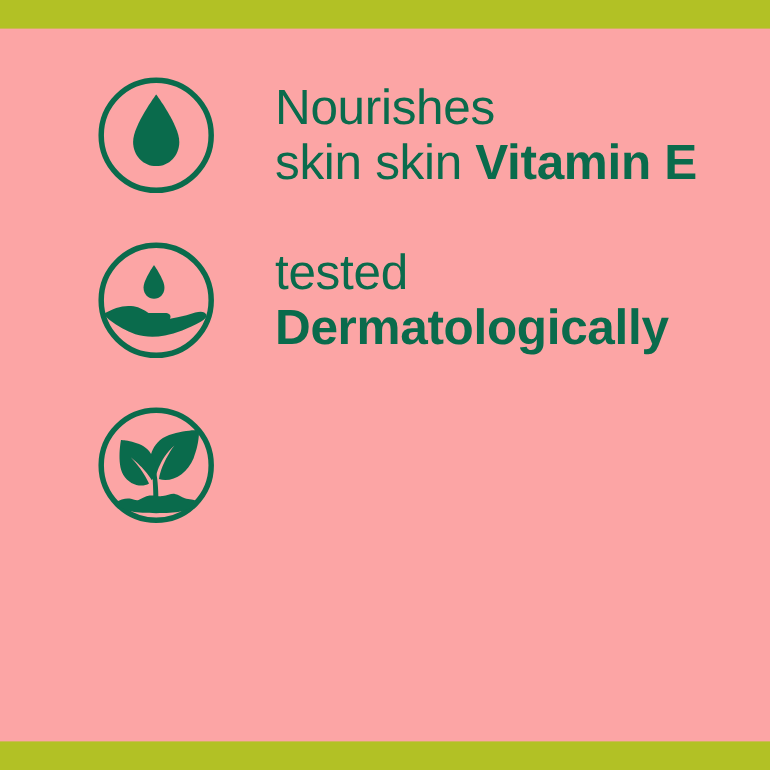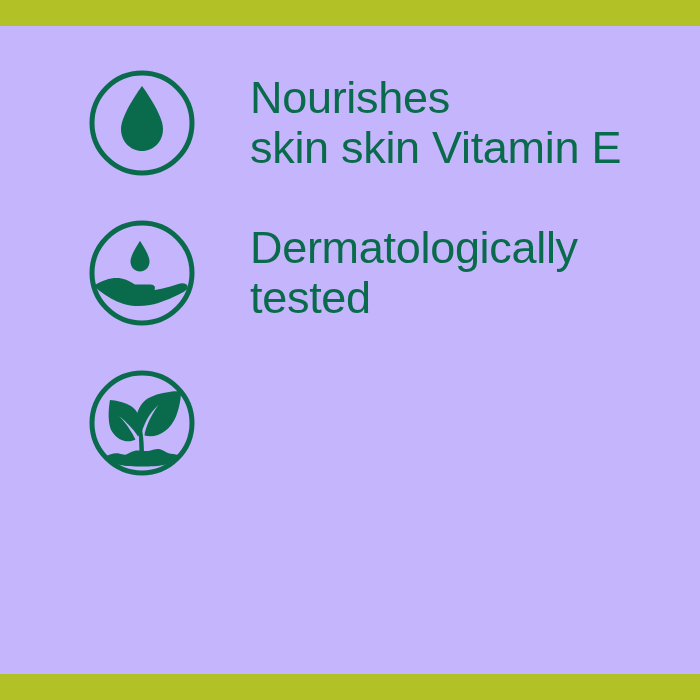--- a/index.html
+++ b/index.html
@@ -11,21 +11,21 @@
     width: 700px;
     height: 700px;
     font-family: "Liberation Sans", sans-serif;
     overflow: hidden;
     position: relative;
   }
   .page {
     position: relative;
     width: 700px;
     height: 700px;
-    background: #c4b5fd;
+    background: #fca5a5;
     box-sizing: border-box;
   }
   .band {
     position: absolute;
     left: 0;
     width: 700px;
     height: 26px;
     background: #b2c125;
   }
   .band-top { top: 0; }
@@ -68,21 +68,21 @@
   .feature-text {
     margin-left: 54px;
     color: #0a6b4c;
     font-size: 45px;
     line-height: 1.12;
     letter-spacing: -0.3px;
     font-weight: 400;
     white-space: nowrap;
   }
   .feature-text .ln { display: block; }
-  .feature-text .bold { font-weight: 400; }
+  .feature-text .bold { font-weight: 700; }
 
   
   .row-1 { margin-top: 2px; }
   .row-2 { margin-top: 0px; }
   .row-3 { margin-top: 0px; }
   .row-4 { margin-top: 0px; }
 </style>
 </head>
 <body>
 
@@ -107,22 +107,22 @@
 
     <div class="feature-row row-2">
       <div class="icon-wrap">
         <svg viewBox="0 0 108 108" xmlns="http://www.w3.org/2000/svg">
           <circle cx="54" cy="54" r="50" fill="none" stroke="#0a6b4c" stroke-width="5"></circle>
           <path d="M52 22 C52 22 42.5 35.5 42.5 42.5 C42.5 48.3 46.8 52.5 52 52.5 C57.2 52.5 61.5 48.3 61.5 42.5 C61.5 35.5 52 22 52 22 Z" fill="#0a6b4c"></path>
           <path d="M6 66.5 C16 60.5 25 58 33.5 59.5 C39 60.5 43 63 47 65.5 L62 65.5 C65.5 65.5 67 67 67 69 C67 71 65.5 72.5 62 72.5 L49 72.5 C52 72.5 54.5 72.6 57.5 72.3 C68 71.2 79 68.6 89.5 65.2 C95 63.5 98.5 64.5 99.5 67 C100.3 69 98.8 71.2 94.5 73.5 C83 79.6 72 84.2 62 86 C52 87.8 43 87.3 35 84.8 C27 82.3 19 77.4 11 71.5 Z" fill="#0a6b4c"></path>
         </svg>
       </div>
       <div class="feature-text">
+        <span class="ln">tested</span>
         <span class="ln bold">Dermatologically</span>
-        <span class="ln">tested</span>
       </div>
     </div>
 
 
     <div class="feature-row row-4">
       <div class="icon-wrap">
         <svg viewBox="0 0 108 108" xmlns="http://www.w3.org/2000/svg">
           <circle cx="54" cy="54" r="50" fill="none" stroke="#0a6b4c" stroke-width="5"></circle>
           <path d="M93 22 C93 22 66 22 55.5 33 C45.5 43.5 47 59.5 53.5 65.5 C53.5 65.5 56 49 70.5 36 C70.5 36 59 51 56.5 66.5 C68.5 70 82 62 88 47.5 C93.5 34 93 22 93 22 Z" fill="#0a6b4c"></path>
           <path d="M22 31 C22 31 18 52 24 62.5 C29.5 72 41 74.5 47.5 70.5 C47.5 70.5 41.5 57.5 31 47 C31 47 43 56 50 67.5 C55 62.5 55 50.5 47.5 41 C40.5 32 22 31 22 31 Z" fill="#0a6b4c"></path>

